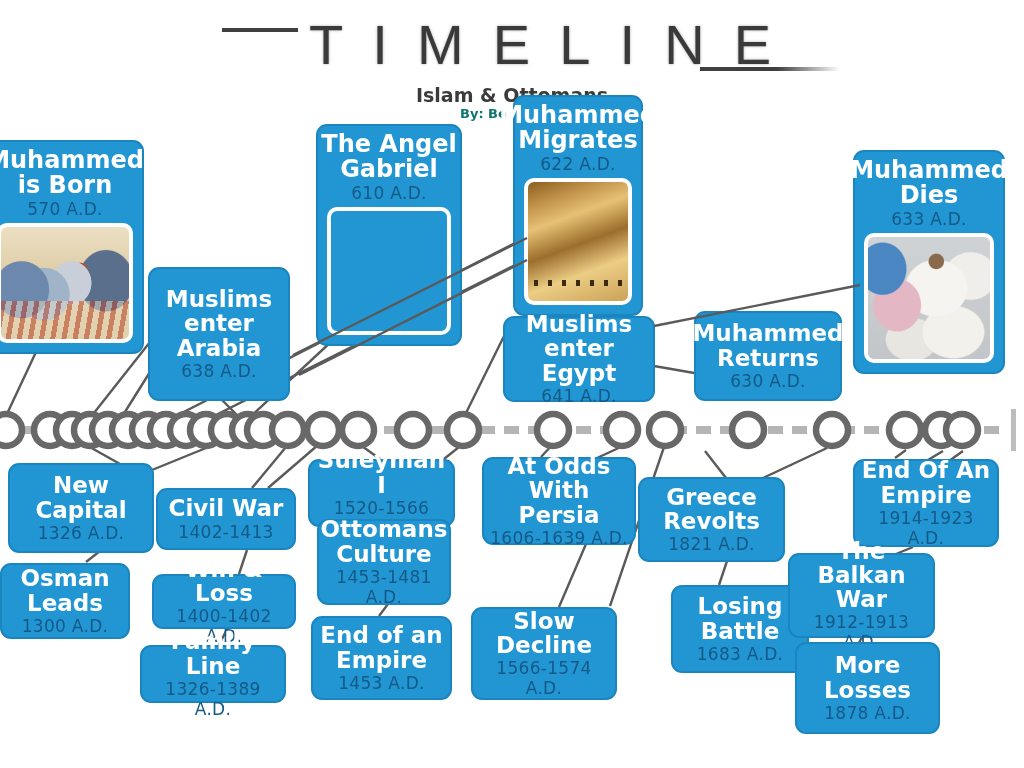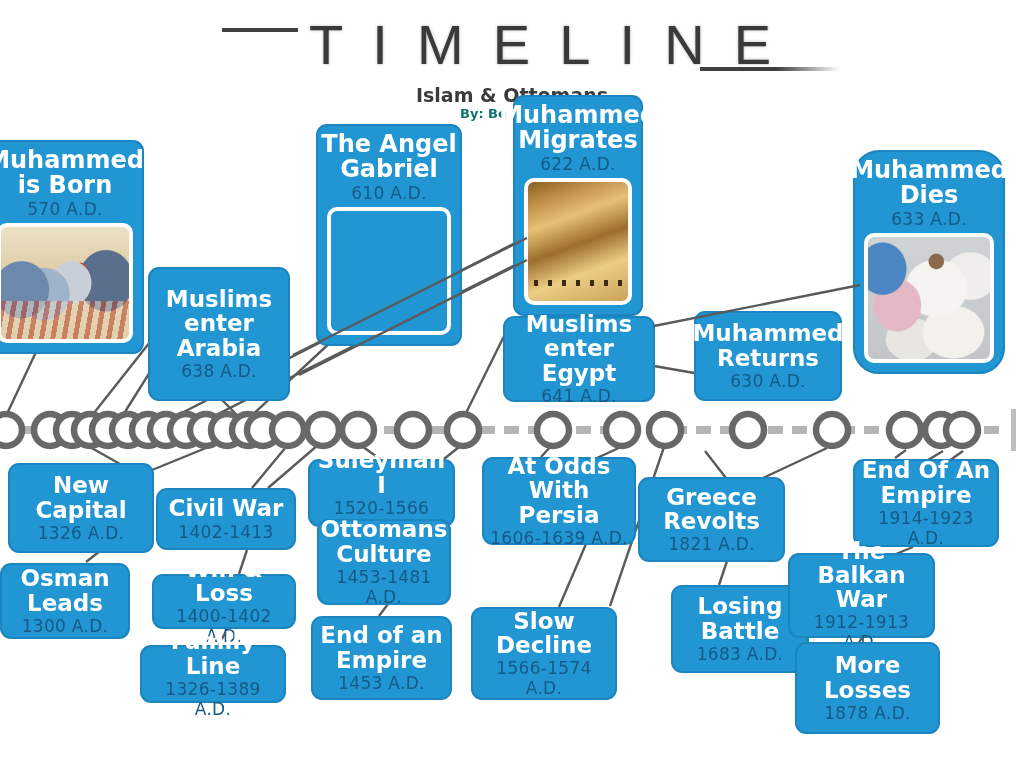--- a/index.html
+++ b/index.html
@@ -150,21 +150,21 @@
       <div class="card-img img-desert-caravan-photo"></div>
     </div>
     <div class="card" style="left: 503px; top: 316px; width: 152px; height: 86px;">
       <div class="card-title">Muslims enter Egypt</div>
       <div class="card-date">641 A.D.</div>
     </div>
     <div class="card" style="left: 694px; top: 311px; width: 148px; height: 90px;">
       <div class="card-title">Muhammed Returns</div>
       <div class="card-date">630 A.D.</div>
     </div>
-    <div class="card img-card top" style="left: 853px; top: 150px; width: 152px; height: 224px; border-radius: 26px;">
+    <div class="card img-card top" style="left: 853px; top: 150px; width: 152px; height: 224px;">
       <div class="card-title">Muhammed Dies</div>
       <div class="card-date">633 A.D.</div>
       <div class="card-img img-prayer-crowd-photo"></div>
     </div>
     <div class="card" style="left: 8px; top: 463px; width: 146px; height: 90px;">
       <div class="card-title">New Capital</div>
       <div class="card-date">1326 A.D.</div>
     </div>
     <div class="card" style="left: 0px; top: 563px; width: 130px; height: 76px;">
       <div class="card-title">Osman Leads</div>

